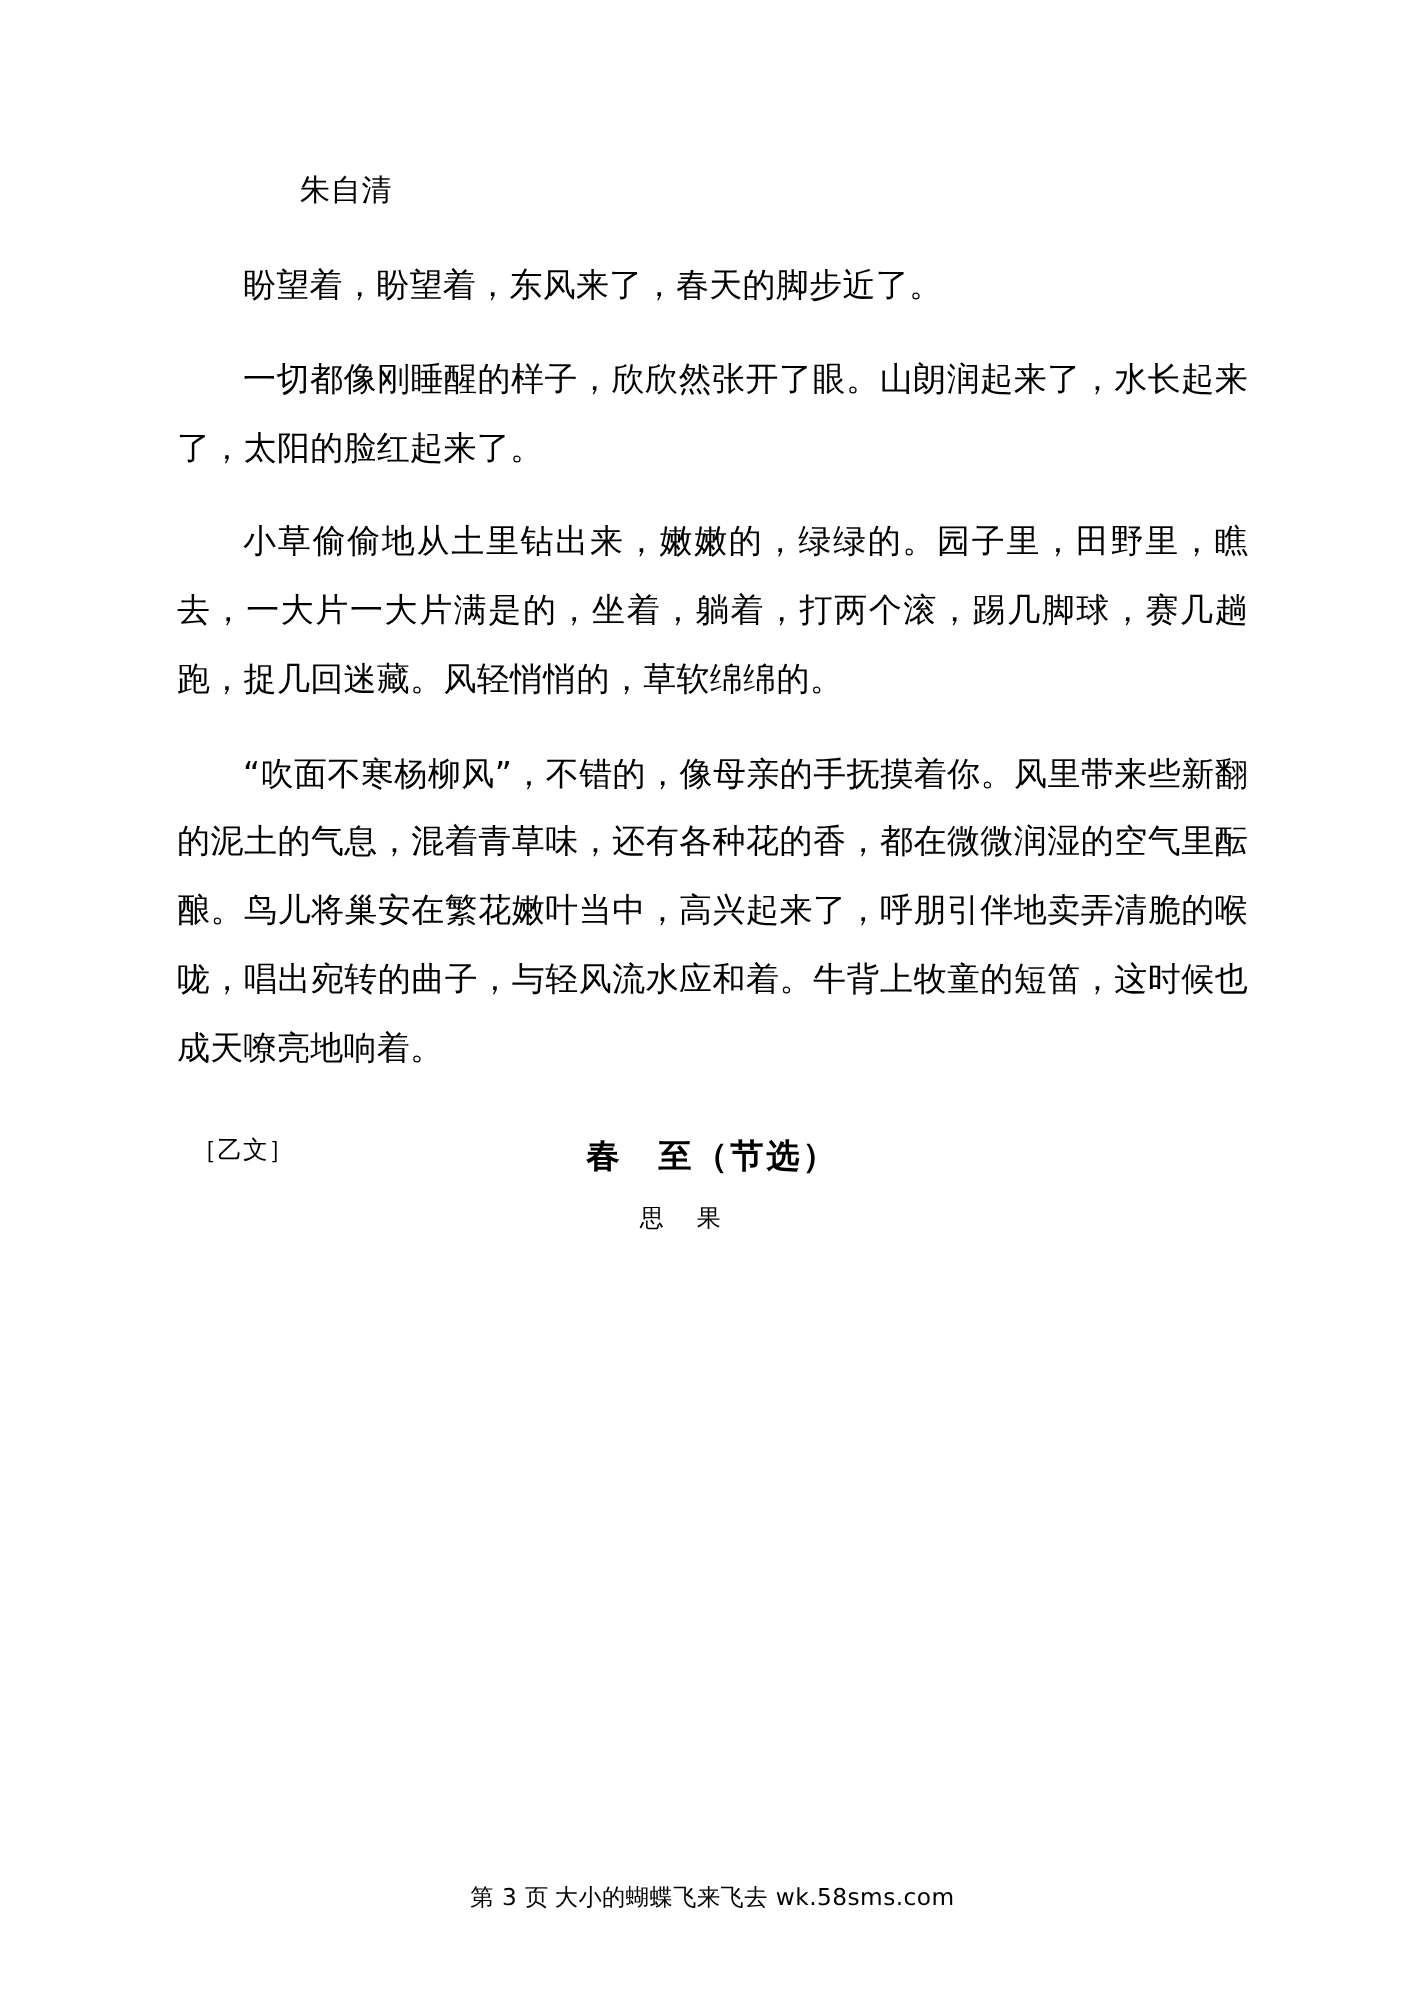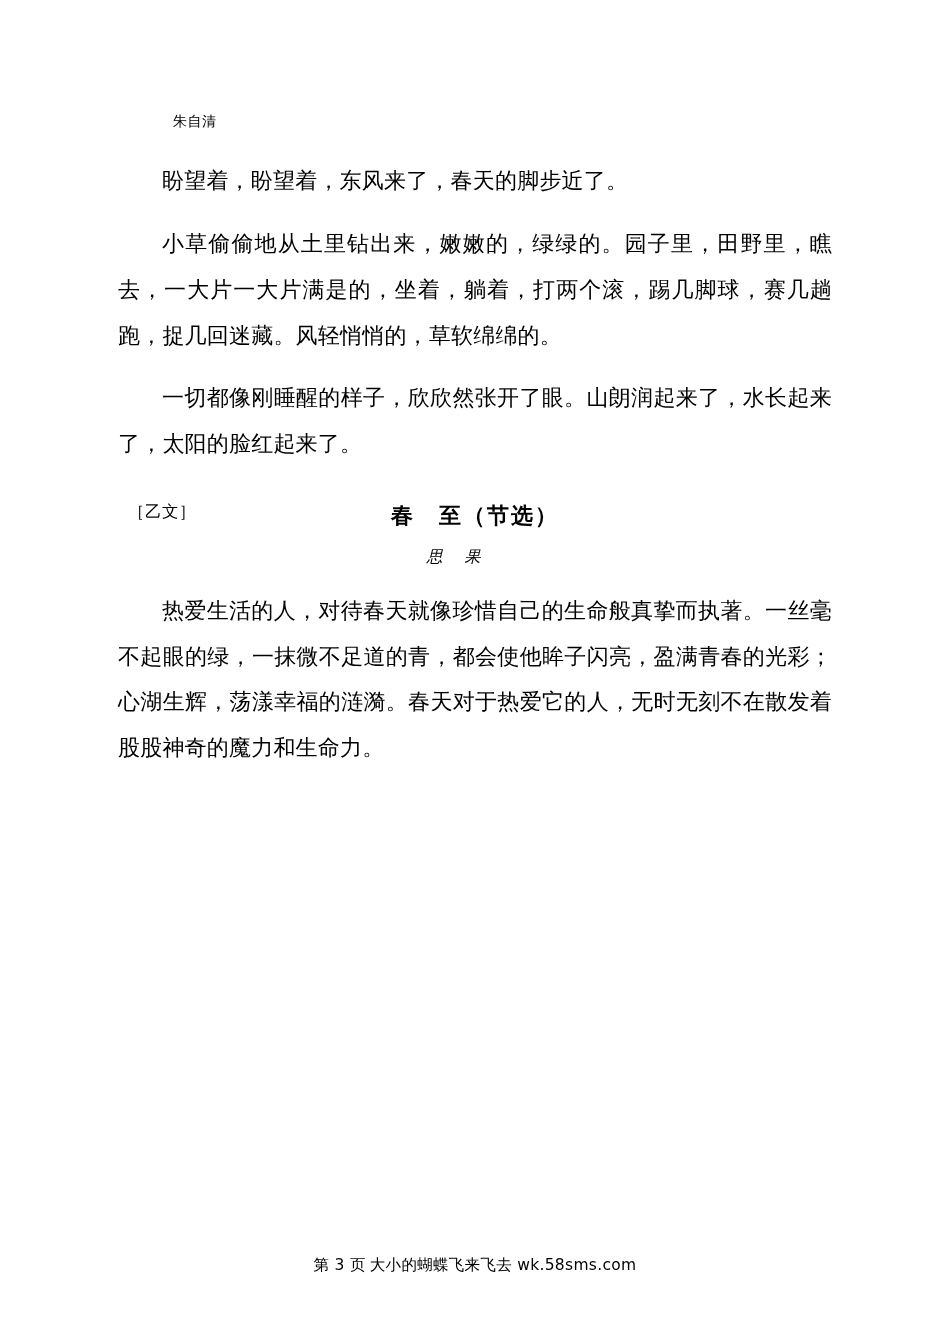--- a/index.html
+++ b/index.html
@@ -17,23 +17,23 @@
     color: #000000;
     box-sizing: border-box;
   }
   .content {
     position: absolute;
     left: 118px;
     top: 110px;
     width: 714px;
   }
   .author-top {
-    font-size: 14px;
+    font-size: 20px;
     line-height: 1.6;
-    margin: 0 0 26px 55px;
+    margin: 0 0 26px 82px;
     letter-spacing: 0.5px;
   }
   p.para {
     font-size: 22px;
     line-height: 2.08;
     margin: 0 0 17px 0;
     text-indent: 2em;
     text-align: justify;
     text-justify: inter-ideograph;
     letter-spacing: 0.2px;
@@ -58,21 +58,20 @@
     font-size: 22px;
     font-weight: bold;
     letter-spacing: 2px;
   }
   .author-mid {
     text-align: center;
     font-size: 16px;
     letter-spacing: 3px;
     margin: 0 0 20px 0;
     padding-right: 40px;
-    font-style: italic;
   }
   .footer {
     position: absolute;
     left: 0;
     right: 0;
     bottom: 68px;
     text-align: center;
     font-size: 15.5px;
     color: #000000;
     letter-spacing: 0.3px;
@@ -83,30 +82,30 @@
 </style>
 </head>
 <body>
 
 <div class="page">
   <div class="content">
 
     <div class="author-top">朱自清</div>
 
     <p class="para">盼望着，盼望着，东风来了，春天的脚步近了。</p>
+    <p class="para">一切都像刚睡醒的样子，欣欣然张开了眼。山朗润起来了，水长起来了，太阳的脸红起来了。</p>
     <p class="para">小草偷偷地从土里钻出来，嫩嫩的，绿绿的。园子里，田野里，瞧去，一大片一大片满是的，坐着，躺着，打两个滚，踢几脚球，赛几趟跑，捉几回迷藏。风轻悄悄的，草软绵绵的。</p>
-    <p class="para">一切都像刚睡醒的样子，欣欣然张开了眼。山朗润起来了，水长起来了，太阳的脸红起来了。</p>
+    <p class="para">“吹面不寒杨柳风”，不错的，像母亲的手抚摸着你。风里带来些新翻的泥土的气息，混着青草味，还有各种花的香，都在微微润湿的空气里酝酿。鸟儿将巢安在繁花嫩叶当中，高兴起来了，呼朋引伴地卖弄清脆的喉咙，唱出宛转的曲子，与轻风流水应和着。牛背上牧童的短笛，这时候也成天嘹亮地响着。</p>
 
     <div class="section-head">
       <span class="section-tag">［乙文］</span>
       <span class="section-title">春　至（节选）</span>
     </div>
 
     <div class="author-mid">思　果</div>
 
-    <p class="para">热爱生活的人，对待春天就像珍惜自己的生命般真挚而执著。一丝毫不起眼的绿，一抹微不足道的青，都会使他眸子闪亮，盈满青春的光彩；心湖生辉，荡漾幸福的涟漪。春天对于热爱它的人，无时无刻不在散发着股股神奇的魔力和生命力。</p>
 
   </div>
 
   <div class="footer">
     <span class="fpage">第 3 页</span><span>大小的蝴蝶飞来飞去 wk.58sms.com</span>
   </div>
 </div>
 
 </body></html>

